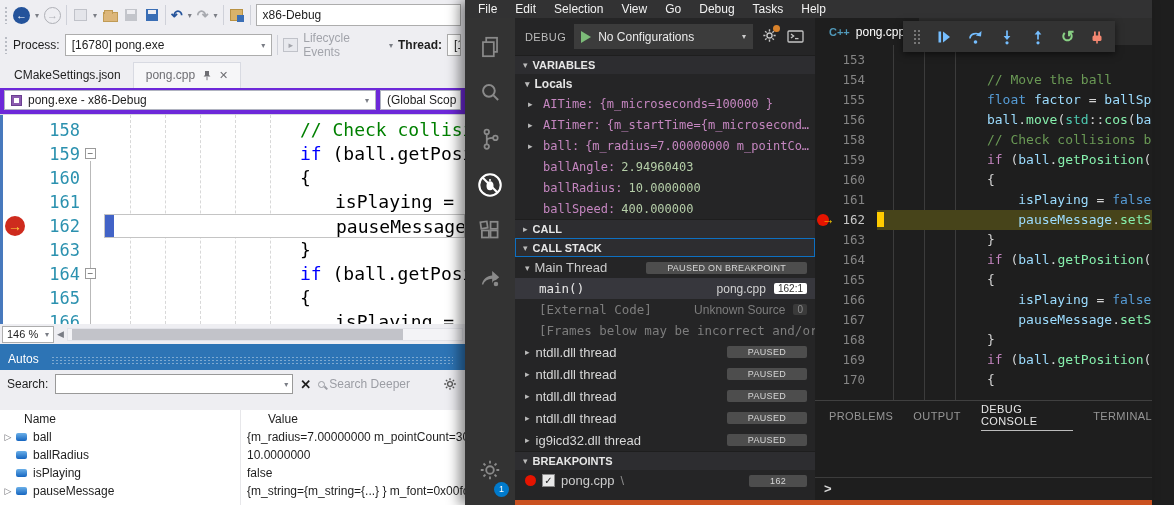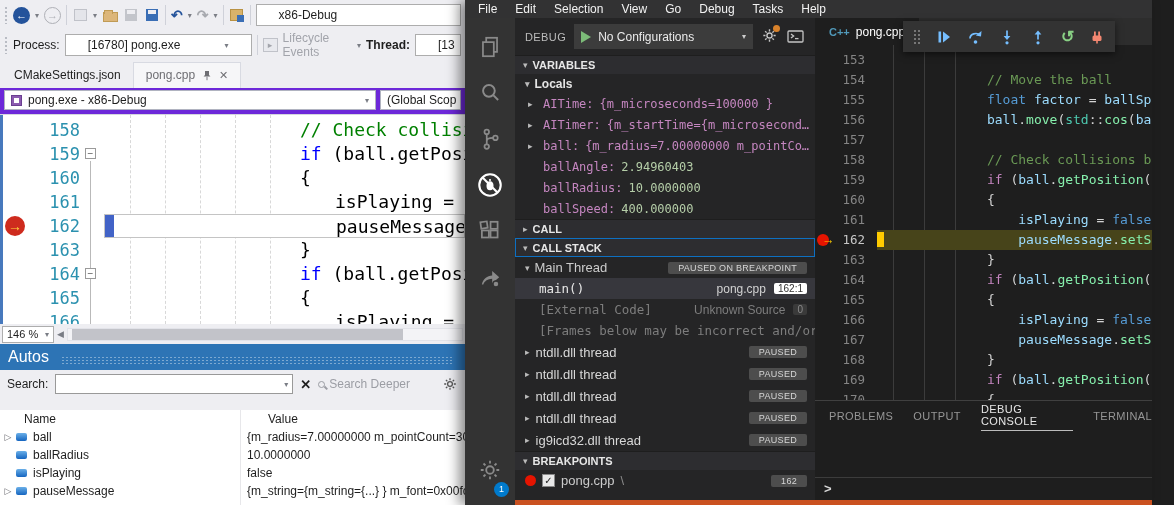--- a/index.html
+++ b/index.html
@@ -20,21 +20,21 @@
   .box-dis{width:13px;height:12px;border:1px solid #c0c2c9;background:#e4e5ea;}
   .folder{width:15px;height:10px;background:#dcb67a;border:1px solid #c09b55;position:relative;margin-top:3px;}
   .folder::before{content:'';position:absolute;left:0;top:-3px;width:7px;height:3px;background:#dcb67a;border:1px solid #c09b55;border-bottom:none;}
   .floppy{width:12px;height:12px;background:#c3c5cb;position:relative;}
   .floppy.blue{background:#3a6eb5;}
   .floppy::after{content:'';position:absolute;left:2px;top:1px;width:8px;height:4px;background:#eeeef2;}
   .undo{color:#24539b;font-size:14px;font-weight:bold;}
   .redo{color:#a7a9af;font-size:14px;font-weight:bold;}
   .goldbox{width:13px;height:12px;background:#d9b36a;border:1px solid #b99243;position:relative;}
   .goldbox::after{content:'';position:absolute;right:-2px;bottom:-2px;width:7px;height:7px;background:#3a6eb5;}
-  .combo{background:#fff;border:1px solid #adadad;height:22px;display:flex;align-items:center;padding:0 22px;gap:4px;overflow:hidden;white-space:nowrap;}
+  .combo{background:#fff;border:1px solid #adadad;height:22px;display:flex;align-items:center;padding:0 6px;gap:4px;overflow:hidden;white-space:nowrap;}
   .combo .caret{margin-left:auto;}
   .dim-label{color:#a2a4ab;}
   .lc-icon{width:15px;height:14px;border:1px solid #c0c2c9;background:#e8e9ee;color:#a2a4ab;font-size:9px;text-align:center;line-height:13px;flex:none;}
 
   .vs-tabs{height:28px;display:flex;align-items:flex-end;padding-left:2px;background:#eeeef2;}
   .vstab{padding:5px 12px 6px;font-size:12px;display:flex;gap:7px;align-items:center;white-space:nowrap;}
   .vstab.active{background:#f6f6f8;border:1px solid #d8dae2;border-bottom:none;color:#6e6e73;}
   .tclose{color:#6e6e73;font-size:11px;}
 
   .vs-navbar{height:26px;display:flex;gap:4px;padding:2px 4px;background:#6d28d9;}
@@ -60,21 +60,21 @@
   .vl.cur .vl-code::before{content:'';position:absolute;left:0;top:0;bottom:0;width:9px;background:#4263c7;}
   .lt-com{color:#008000;} .lt-kw{color:#0000ff;} .lt-txt{color:#000;}
 
   .vs-botbar{height:20px;background:#eeeef2;display:flex;align-items:center;padding:0 2px;gap:3px;}
   .zoombox{width:52px;height:17px;background:#fff;border:1px solid #adadad;font-size:11px;display:flex;align-items:center;justify-content:space-between;padding:0 4px;}
   .hscroll{flex:1;height:13px;background:#f3f3f6;border:1px solid #e2e3e9;display:flex;align-items:center;}
   .hthumb{height:11px;background:#c2c3c9;width:84%;margin-left:4px;}
   .scr-arr{color:#7a7d85;font-size:9px;}
 
   .autos-title{height:26px;background:#2d74b5;color:#fff;display:flex;align-items:flex-end;padding:0 8px 4px;}
-  .autos-title .txt{font-size:16px;}
+  .autos-title .txt{font-size:12px;}
   .title-dots{flex:1;height:9px;margin:0 4px 1px 12px;background-image:radial-gradient(rgba(255,255,255,.38) 1px,transparent 1.2px);background-size:4px 3px;}
   .autos-search{height:28px;background:#eeeef2;display:flex;align-items:center;gap:7px;padding:0 7px;font-size:12px;}
   .srch-input{width:238px;height:20px;background:#fff;border:1px solid #999;display:flex;align-items:center;justify-content:flex-end;padding:0 4px;}
   .clear-x{font-size:13px;font-weight:bold;color:#1e1e1e;}
   .deeper{display:flex;align-items:center;gap:4px;color:#9b9da4;}
   .mag{width:7px;height:7px;border:1.5px solid #9b9da4;border-radius:50%;position:relative;}
   .mag::after{content:'';position:absolute;left:5px;top:5px;width:4px;height:1.5px;background:#9b9da4;transform:rotate(45deg);}
   .autos-table{background:#fff;position:relative;height:109px;font-size:12px;margin-top:12px;}
   .colsep{position:absolute;left:240px;top:0;bottom:0;width:1px;background:#e7e7ea;}
   .atr{display:flex;height:18px;align-items:center;}
@@ -111,21 +111,21 @@
   .sec-head .chev{font-size:9px;color:#bbb;font-weight:normal;}
   .sec-head.focus{outline:1px solid #0d70c2;outline-offset:-1px;}
   .scope-row{height:19px;display:flex;align-items:center;gap:5px;padding-left:10px;font-size:12px;font-weight:bold;color:#e4e4e4;flex:none;}
   .vars-body{height:126px;overflow:hidden;flex:none;}
   .var-item{height:21px;display:flex;align-items:center;padding-left:28px;position:relative;
             font-family:"DejaVu Sans Mono",monospace;font-size:12px;white-space:nowrap;overflow:hidden;}
   .var-item .exp{position:absolute;left:13px;font-size:9px;color:#bbb;font-family:"Liberation Sans",sans-serif;}
   .vname{color:#c586c0;margin-right:6px;} .v-obj{color:#c586c0;} .v-num{color:#b5cea8;}
   .cs-thread{height:21px;display:flex;align-items:center;gap:5px;padding:0 8px 0 10px;flex:none;}
   .cs-thread .chev{font-size:9px;color:#bbb;}
-  .badge{margin-left:auto;background:#4d4d4d;color:#d6d6d6;font-size:9px;padding:1px 10px;border-radius:2px;letter-spacing:.3px;flex:none;}
+  .badge{margin-left:auto;background:#4d4d4d;color:#d6d6d6;font-size:9px;padding:1px 21px;border-radius:2px;letter-spacing:.3px;flex:none;}
   .frame{height:21px;display:flex;align-items:center;padding:0 8px 0 24px;gap:8px;white-space:nowrap;overflow:hidden;}
   .frame .fname{font-family:"DejaVu Sans Mono",monospace;font-size:12.5px;color:#e8e8e8;}
   .frame .ffile{margin-left:auto;color:#d2d2d2;font-size:12px;flex:none;}
   .frame .fpos{background:#fff;color:#333;font-size:10px;padding:0 4px;border-radius:2px;flex:none;}
   .frame.sel{background:#37373d;}
   .frame.dim .fname,.frame.dim .ffile{color:#7d7d7d;}
   .frame.dim .fpos{background:#3a3a3a;color:#8a8a8a;}
   .threads{flex:none;}
   .trow{height:22px;display:flex;align-items:center;gap:6px;padding:0 8px 0 10px;color:#d8d8d8;}
   .trow .chev{font-size:9px;color:#bbb;}
@@ -662,26 +662,20 @@
                   <pre class="rl-code">            <span class="t-kw">float</span><span class="t-pl"> </span><span class="t-var">factor</span><span class="t-pl"> = </span><span class="t-var">ballSpeed</span></pre>
                 </span>
               </div>
               <div class="rl">
                 <span class="rl-g"><span>156</span></span>
                 <span class="rl-body">
                   <pre class="rl-code">            <span class="t-var">ball</span><span class="t-pl">.</span><span class="t-fn">move</span><span class="t-pl">(</span><span class="t-ns">std</span><span class="t-pl">::</span><span class="t-fn">cos</span><span class="t-pl">(</span><span class="t-var">ballAngle</span></pre>
                 </span>
               </div>
               <div class="rl">
-                <span class="rl-g"><span>157</span></span>
-                <span class="rl-body">
-                  <pre class="rl-code"></pre>
-                </span>
-              </div>
-              <div class="rl">
                 <span class="rl-g"><span>158</span></span>
                 <span class="rl-body">
                   <pre class="rl-code">            <span class="t-com">// Check collisions between</span></pre>
                 </span>
               </div>
               <div class="rl">
                 <span class="rl-g"><span>159</span></span>
                 <span class="rl-body">
                   <pre class="rl-code">            <span class="t-kwc">if</span><span class="t-pl"> (</span><span class="t-var">ball</span><span class="t-pl">.</span><span class="t-fn">getPosition</span><span class="t-pl">().</span><span class="t-var">x</span></pre>
                 </span>

